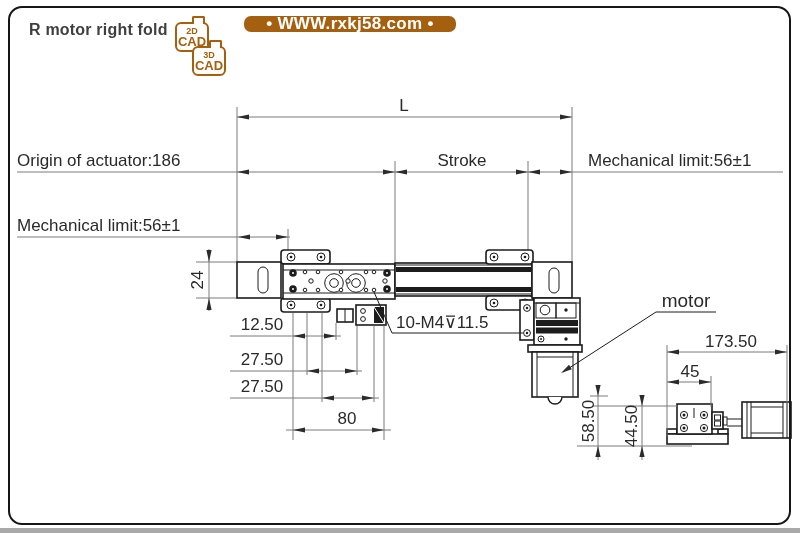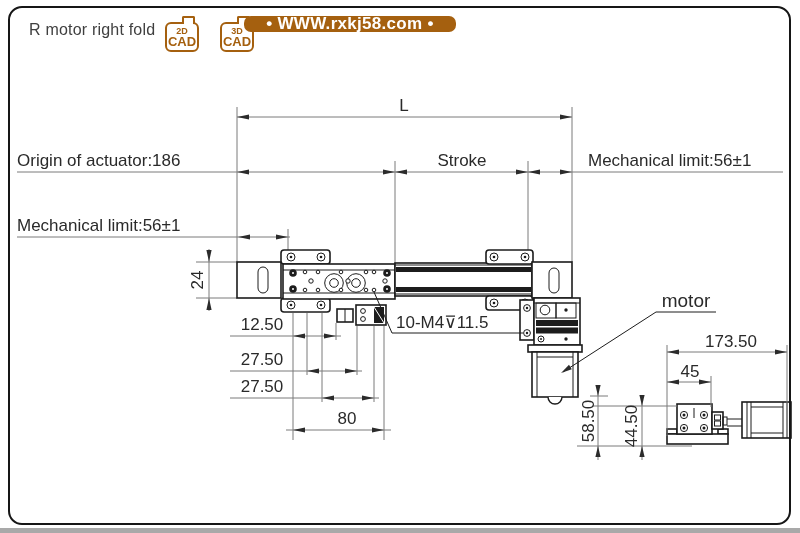--- a/index.html
+++ b/index.html
@@ -3,29 +3,29 @@
 <meta charset="utf-8">
 <style>
   html,body{margin:0;padding:0;background:#ffffff;}
   #page{position:relative;width:800px;height:533px;background:#ffffff;overflow:hidden;
         font-family:"Liberation Sans",sans-serif;}
   #frame{position:absolute;left:8px;top:6px;right:9px;bottom:8px;
          border:2px solid #161616;border-radius:14px;pointer-events:none;}
   #bottom-strip{position:absolute;left:0;right:0;bottom:0;height:5px;background:#a9a9a9;}
   
   #header{position:absolute;left:0;top:0;width:800px;height:60px;}
-  .title{position:absolute;left:29px;top:21px;font-size:16px;color:#3f3f3f;letter-spacing:.2px;}
+  .title{position:absolute;left:29px;top:21px;font-size:16px;color:#3f3f3f;letter-spacing:.2px;font-weight:bold;}
   .badge{position:absolute;top:22px;width:30px;height:26px;border:2px solid #A5600F;
          border-radius:6px;background:#fff;text-align:center;}
   .badge::before{content:"";position:absolute;top:-8px;right:2px;width:9px;height:6px;
          border:2px solid #A5600F;border-bottom:none;border-radius:2px 2px 0 0;background:#fff;}
   .badge .b1{display:block;font-size:9px;font-weight:bold;color:#A5600F;line-height:11px;margin-top:2px;}
   .badge .b2{display:block;font-size:13px;font-weight:bold;color:#A5600F;line-height:10px;}
-  #badge-2d{left:165px;}
-  #badge-3d{left:220px;}
+  #badge-2d{left:175px;}
+  #badge-3d{left:192px;margin-top:24px;}
   #banner{position:absolute;left:244px;top:16px;width:212px;height:16px;background:#A5600F;
           border-radius:7px;color:#ffffff;font-size:17px;font-weight:600;
           display:flex;align-items:center;justify-content:center;letter-spacing:.3px;text-align:center;}
   
   svg{position:absolute;left:0;top:0;}
   .part{stroke:#1c1c1c;stroke-width:1.6;fill:#ffffff;}
   .partthin{stroke:#1c1c1c;stroke-width:1;fill:none;}
   .dark{fill:#1c1c1c;stroke:none;}
   .dim{stroke:#7a7a7a;stroke-width:1;fill:none;}
   .arr{fill:#2b2b2b;stroke:none;}

